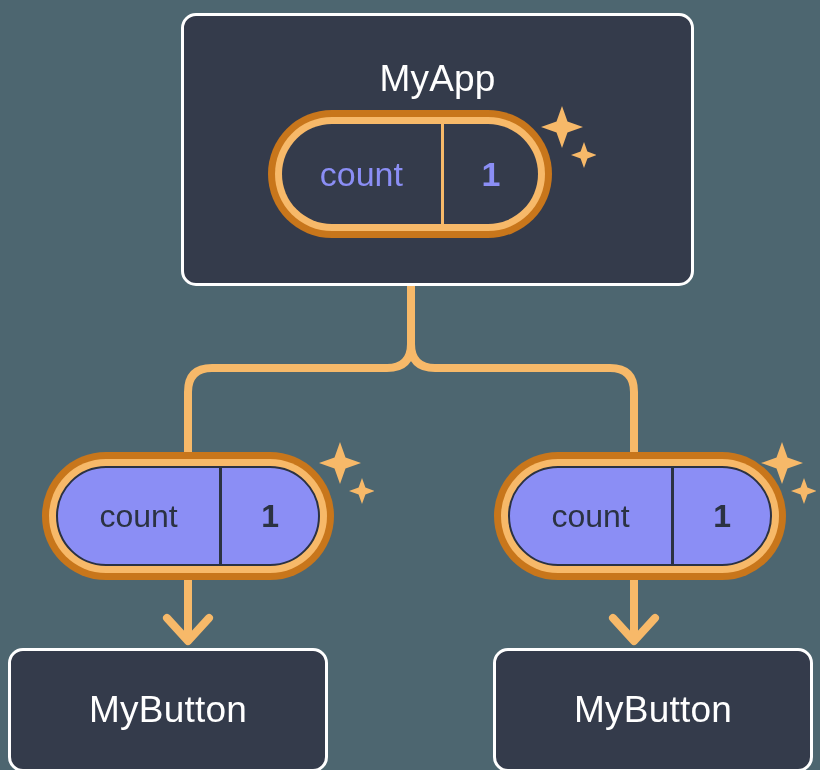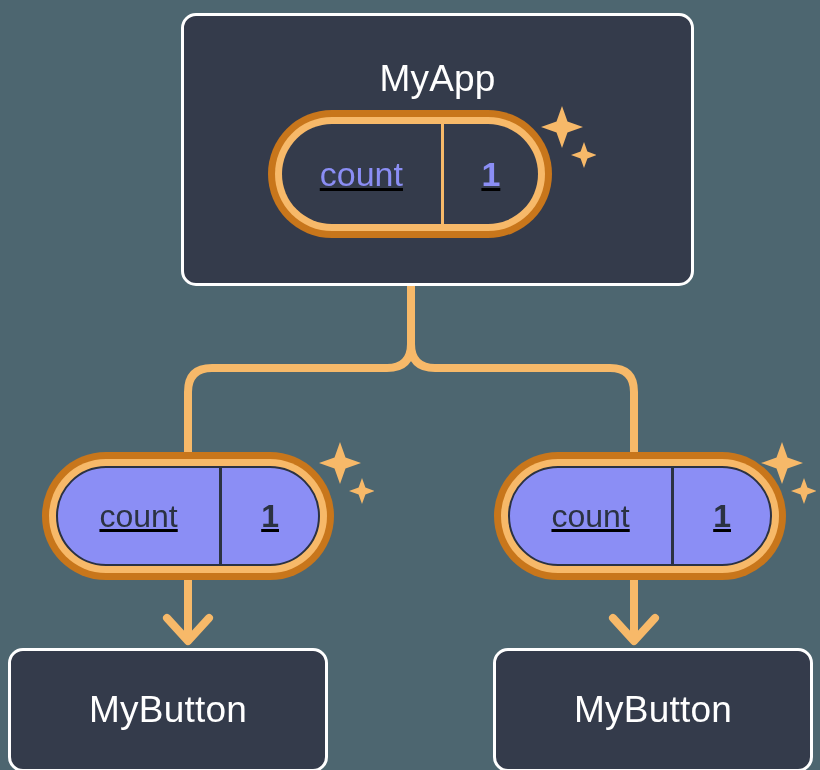--- a/index.html
+++ b/index.html
@@ -51,21 +51,20 @@
     background:#c8761b;               
     padding:7px;
     z-index:3;
   }
   .pill-inner{
     box-sizing:border-box;
     width:100%;height:100%;
     border-radius:999px;
     background:#f7b969;               
     padding:7px;
-    text-decoration:underline;
   }
   .pill-face{
     box-sizing:border-box;
     width:100%;height:100%;
     border-radius:999px;
     display:flex;align-items:stretch;
     overflow:hidden;
   }
   .pill-key,.pill-val{
     display:flex;align-items:center;justify-content:center;

